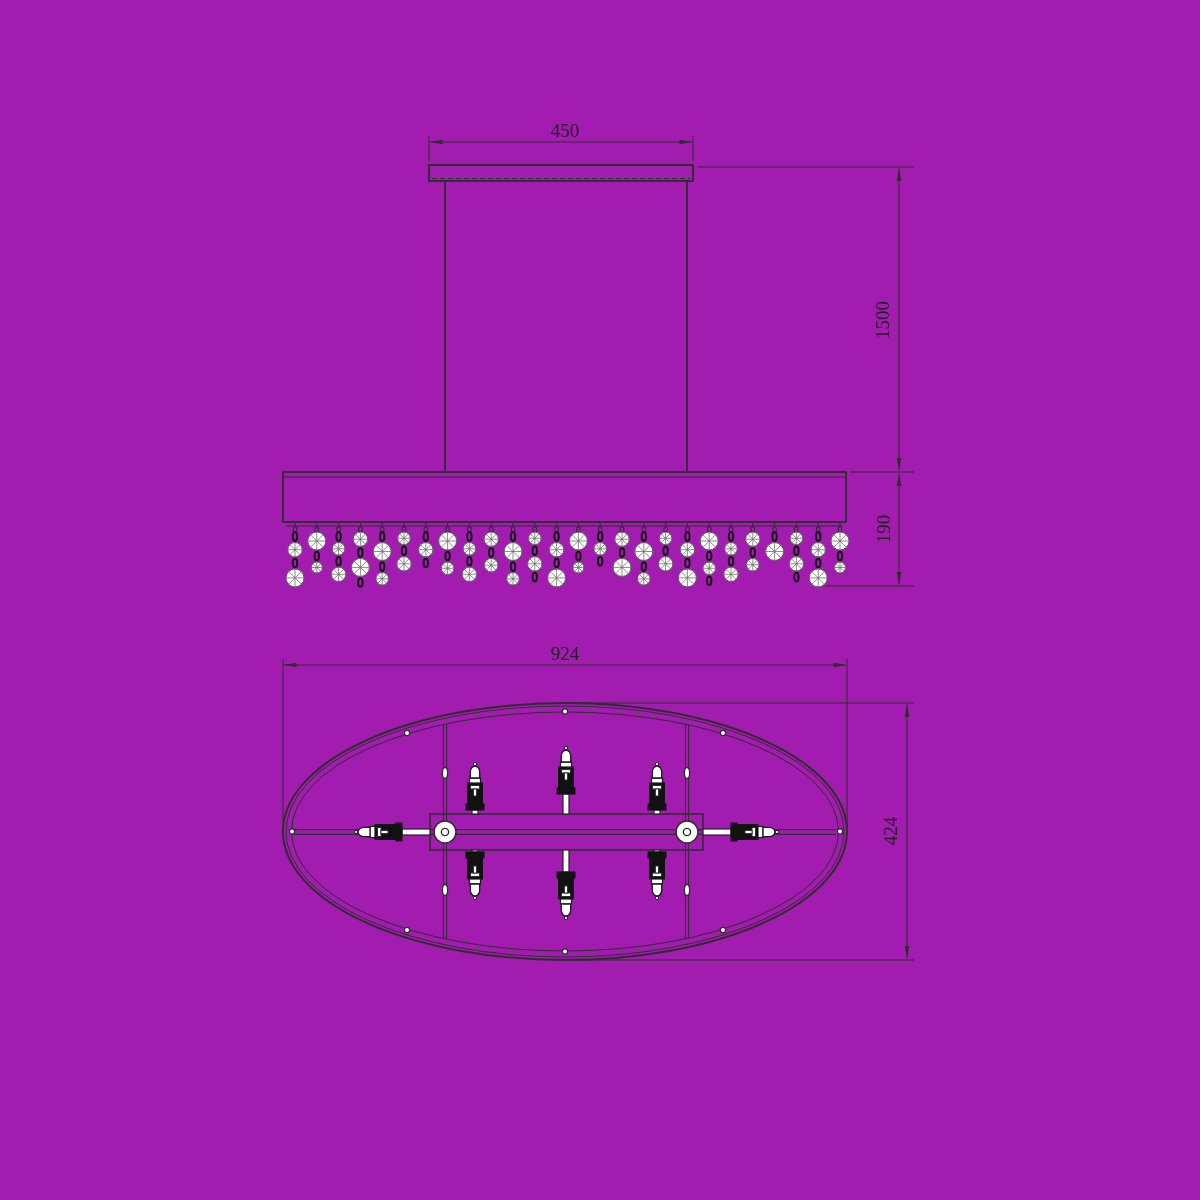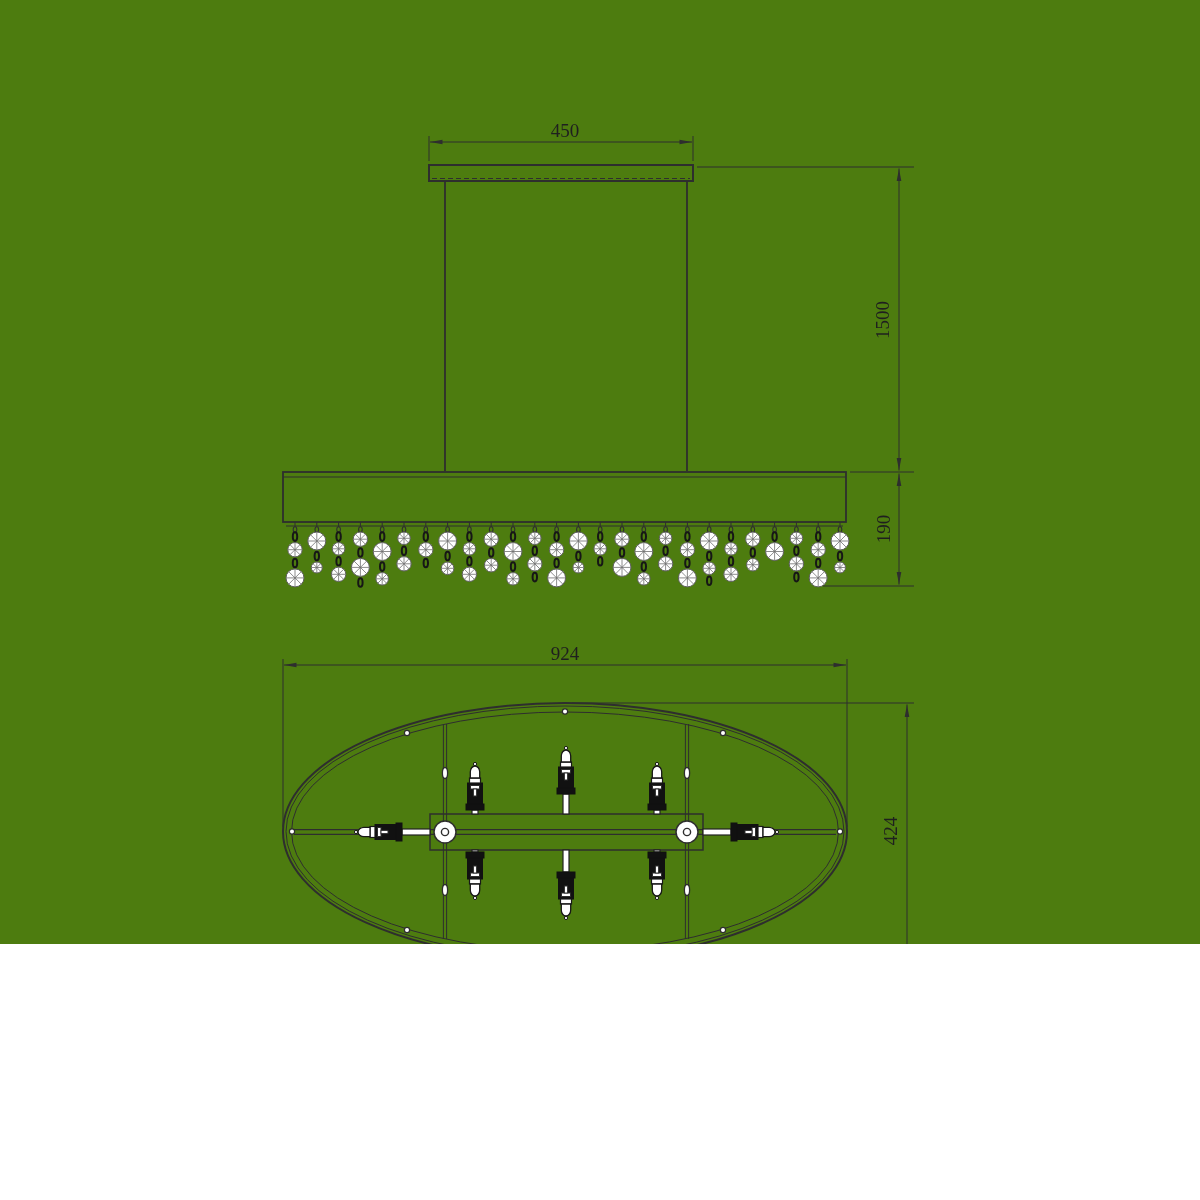--- a/index.html
+++ b/index.html
@@ -1,16 +1,16 @@
 <!DOCTYPE html>
 <html><head>
 <meta charset="utf-8">
 <style>
   html,body{margin:0;padding:0;background:#ffffff;}
-  #stage{position:relative;width:1200px;height:944px;background:#4d7c0f;overflow:hidden;}
+  #stage{position:relative;width:1200px;height:1200px;background:#a21caf;overflow:hidden;}
   svg{display:block;}
   svg text{font-family:"Liberation Serif","DejaVu Serif",serif;font-size:19px;fill:#1f1f1f;stroke:none;}
 </style>
 </head>
 <body>
 
 <div id="stage">
 <svg width="1200" height="1200" viewBox="0 0 1200 1200">
   <defs>
     <marker id="arrCad" markerUnits="userSpaceOnUse" markerWidth="14" markerHeight="8" viewBox="0 0 14 8" refX="13" refY="4" orient="auto-start-reverse">

